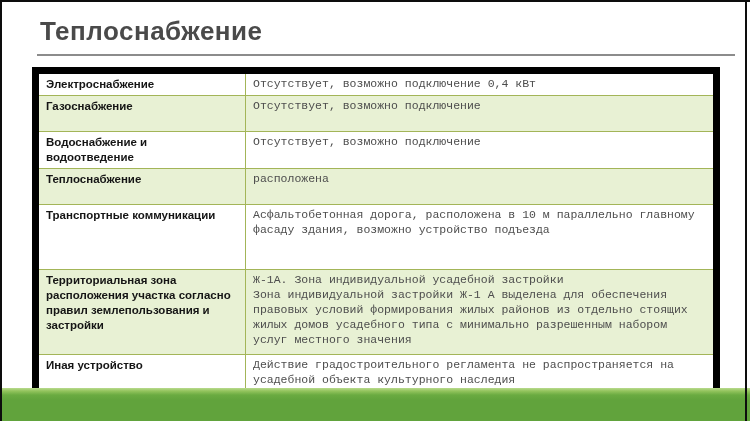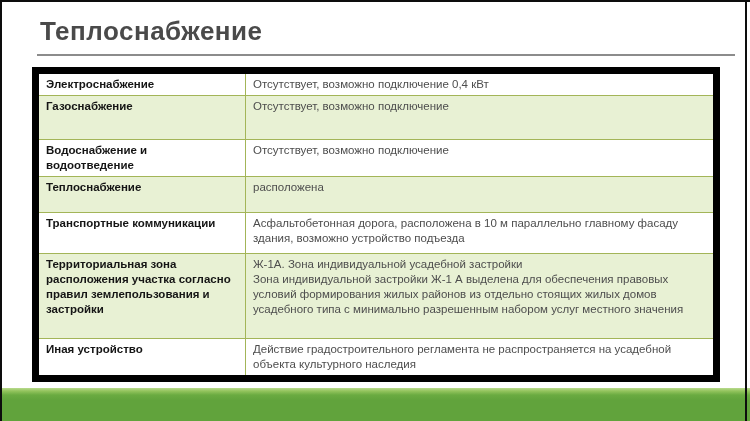--- a/index.html
+++ b/index.html
@@ -36,54 +36,54 @@
   table.infra td{
     border:1px solid #a3b558;
     vertical-align:top;
     padding:3px 8px 3px 7px;
     font-size:11.5px;line-height:1.3;
     box-sizing:border-box;
     overflow:hidden;
   }
   table.infra{border:7px solid #000000;}
   td.label{width:210px;font-weight:bold;color:#151515;}
-  td.value{width:471px;color:#4d4d4d;white-space:pre-line;}
+  td.value{width:471px;color:#4d4d4d;white-space:pre-line;font-family:Liberation Mono, monospace;}
   tr.shaded td{background:#e8f1d4;}
   tr.plain td{background:#ffffff;}
   .bottom-bar{
     position:absolute;left:0;bottom:0;width:750px;height:33px;
     background:linear-gradient(to bottom,#b9da8e 0px,#93c45d 3px,#6aab41 7px,#61a33c 12px,#61a33c 100%);
   }
 </style>
 </head>
 <body>
 
 <div id="slide">
   <div class="page-title">Теплоснабжение</div>
   <div class="title-rule"></div>
 
   <table class="infra">
     <tbody id="rows">
         <tr class="plain" style="height: 24px;">
           <td class="label">Электроснабжение</td>
           <td class="value">Отсутствует, возможно подключение 0,4 кВт</td>
         </tr>
-        <tr class="shaded" style="height: 44px; margin-left: 24px;">
+        <tr class="shaded" style="height: 36px; margin-left: 24px;">
           <td class="label">Газоснабжение</td>
           <td class="value">Отсутствует, возможно подключение</td>
         </tr>
         <tr class="plain" style="height: 19px;">
           <td class="label">Водоснабжение и водоотведение</td>
           <td class="value">Отсутствует, возможно подключение</td>
         </tr>
         <tr class="shaded" style="height: 36px;">
           <td class="label">Теплоснабжение</td>
           <td class="value">расположена</td>
         </tr>
-        <tr class="plain" style="height: 41px;">
+        <tr class="plain" style="height: 65px;">
           <td class="label">Транспортные коммуникации</td>
           <td class="value">Асфальтобетонная дорога, расположена в 10 м параллельно главному фасаду здания, возможно устройство подъезда</td>
         </tr>
         <tr class="shaded" style="height: 85px;">
           <td class="label">Территориальная зона расположения участка согласно правил землепользования и застройки</td>
           <td class="value">Ж-1А. Зона индивидуальной усадебной застройки
 Зона индивидуальной застройки Ж-1 А выделена для обеспечения правовых условий формирования жилых районов из отдельно стоящих жилых домов усадебного типа с минимально разрешенным набором услуг местного значения</td>
         </tr>
         <tr class="plain" style="height: 30px;">
           <td class="label">Иная устройство</td>

